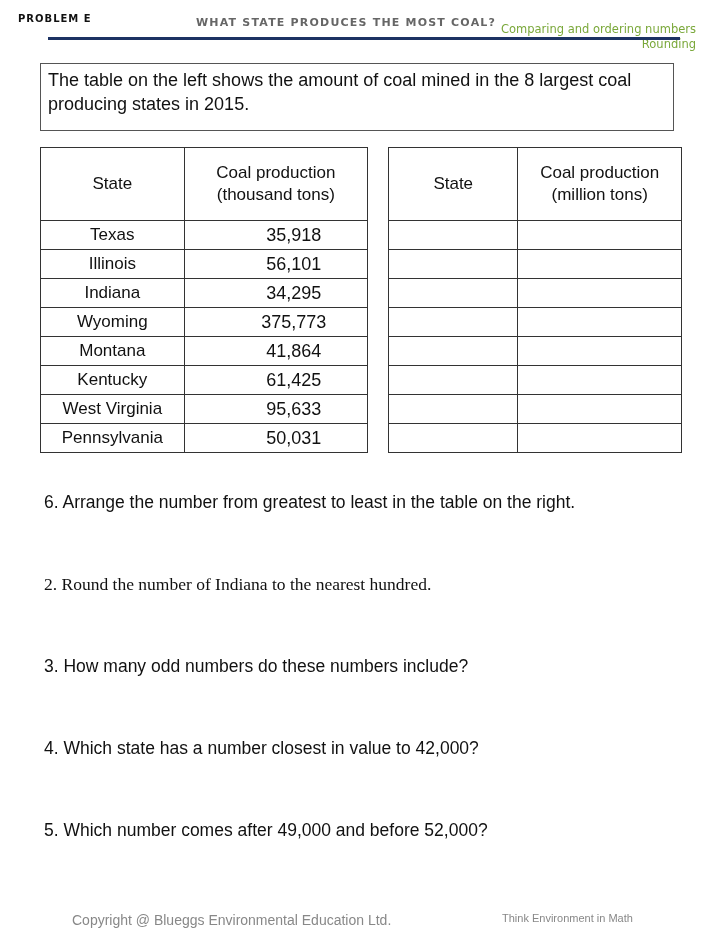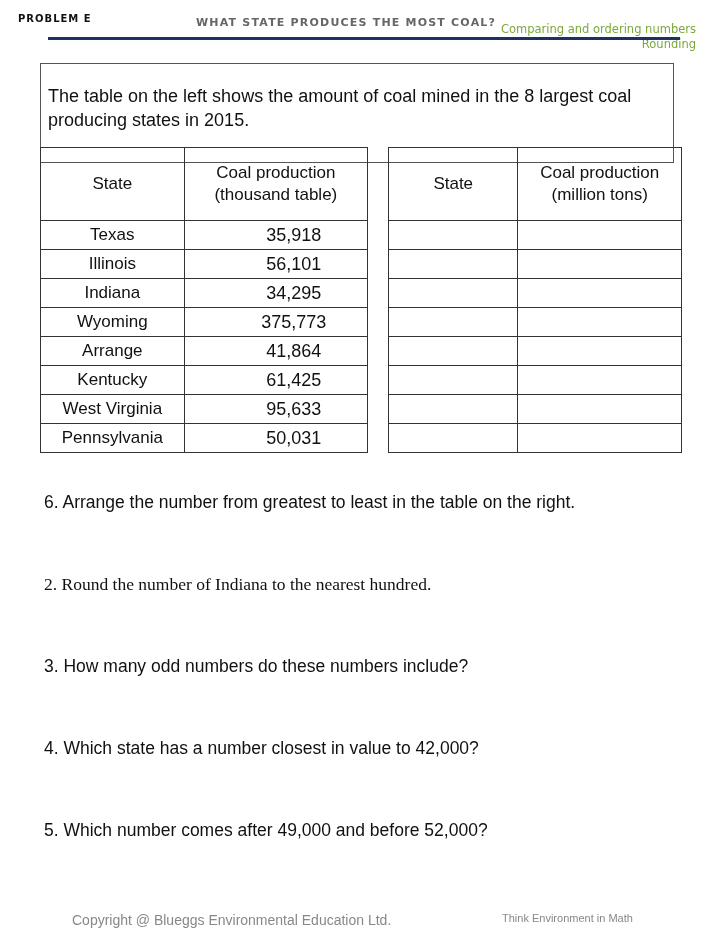--- a/index.html
+++ b/index.html
@@ -1,21 +1,21 @@
 <!DOCTYPE html>
 <html><head>
   <meta charset="utf-8">
   <style>
     html, body { margin: 0; padding: 0; background: #ffffff; }
     body { width: 720px; height: 932px; position: relative; overflow: hidden; font-family: "Liberation Sans", sans-serif; color: #111; }
     .problem-label { position: absolute; left: 18px; top: 13px; font-family: "DejaVu Sans", sans-serif; font-weight: bold; font-size: 10px; letter-spacing: 1px; color: #111; }
     .header-title { position: absolute; left: 196px; top: 16px; font-family: "DejaVu Sans", sans-serif; font-weight: bold; font-size: 11px; letter-spacing: 1.2px; color: #666; }
     .topics { position: absolute; right: 24px; top: 6px; text-align: right; font-family: "DejaVu Sans", sans-serif; font-size: 11.5px; line-height: 15px; color: #7aa83a; margin-top: 16px; }
     .rule { position: absolute; left: 48px; top: 37px; width: 632px; height: 3px; background: #1c3263; }
-    .intro-box { position: absolute; left: 40px; top: 63px; width: 618px; height: 58px; border: 1px solid #555; padding: 20px 7px; box-sizing: content-box; font-family: "Liberation Sans", sans-serif; font-size: 18px; line-height: 24px; color: #111; }
+    .intro-box { position: absolute; left: 40px; top: 63px; width: 618px; height: 58px; border: 1px solid #555; padding: 4px 7px; box-sizing: content-box; font-family: "Liberation Sans", sans-serif; font-size: 18px; line-height: 24px; color: #111; }
     table { border-collapse: collapse; position: absolute; font-family: "Liberation Sans", sans-serif; font-size: 17px; color: #111; }
     td, th { border: 1.5px solid #333; text-align: center; font-weight: normal; padding: 0; }
     .tbl-left { left: 40px; top: 147px; width: 328px; }
     .tbl-left col.c1 { width: 144px; }
     .tbl-left col.c2 { width: 184px; }
     .tbl-right { left: 388px; top: 147px; width: 294px; }
     .tbl-right col.c1 { width: 130px; }
     .tbl-right col.c2 { width: 164px; }
     th { height: 72px; line-height: 22px; }
     .tbl-left td { height: 28px; }
@@ -41,21 +41,21 @@
 <table class="tbl-left">
   <colgroup>
       <col class="c1">
       <col class="c2">
     </colgroup>
   <thead>
     <tr>
       <th>State</th>
       <th>
         <div>Coal production</div>
-        <div>(thousand table)</div>
+        <div>(thousand tons)</div>
       </th>
     </tr>
   </thead>
   <tbody id="left-body">
       <tr>
         <td>Texas</td>
         <td class="num">35,918</td>
       </tr>
       <tr>
         <td>Illinois</td>
@@ -63,21 +63,21 @@
       </tr>
       <tr>
         <td>Indiana</td>
         <td class="num">34,295</td>
       </tr>
       <tr>
         <td>Wyoming</td>
         <td class="num">375,773</td>
       </tr>
       <tr>
-        <td>Arrange</td>
+        <td>Montana</td>
         <td class="num">41,864</td>
       </tr>
       <tr>
         <td>Kentucky</td>
         <td class="num">61,425</td>
       </tr>
       <tr>
         <td>West Virginia</td>
         <td class="num">95,633</td>
       </tr>

